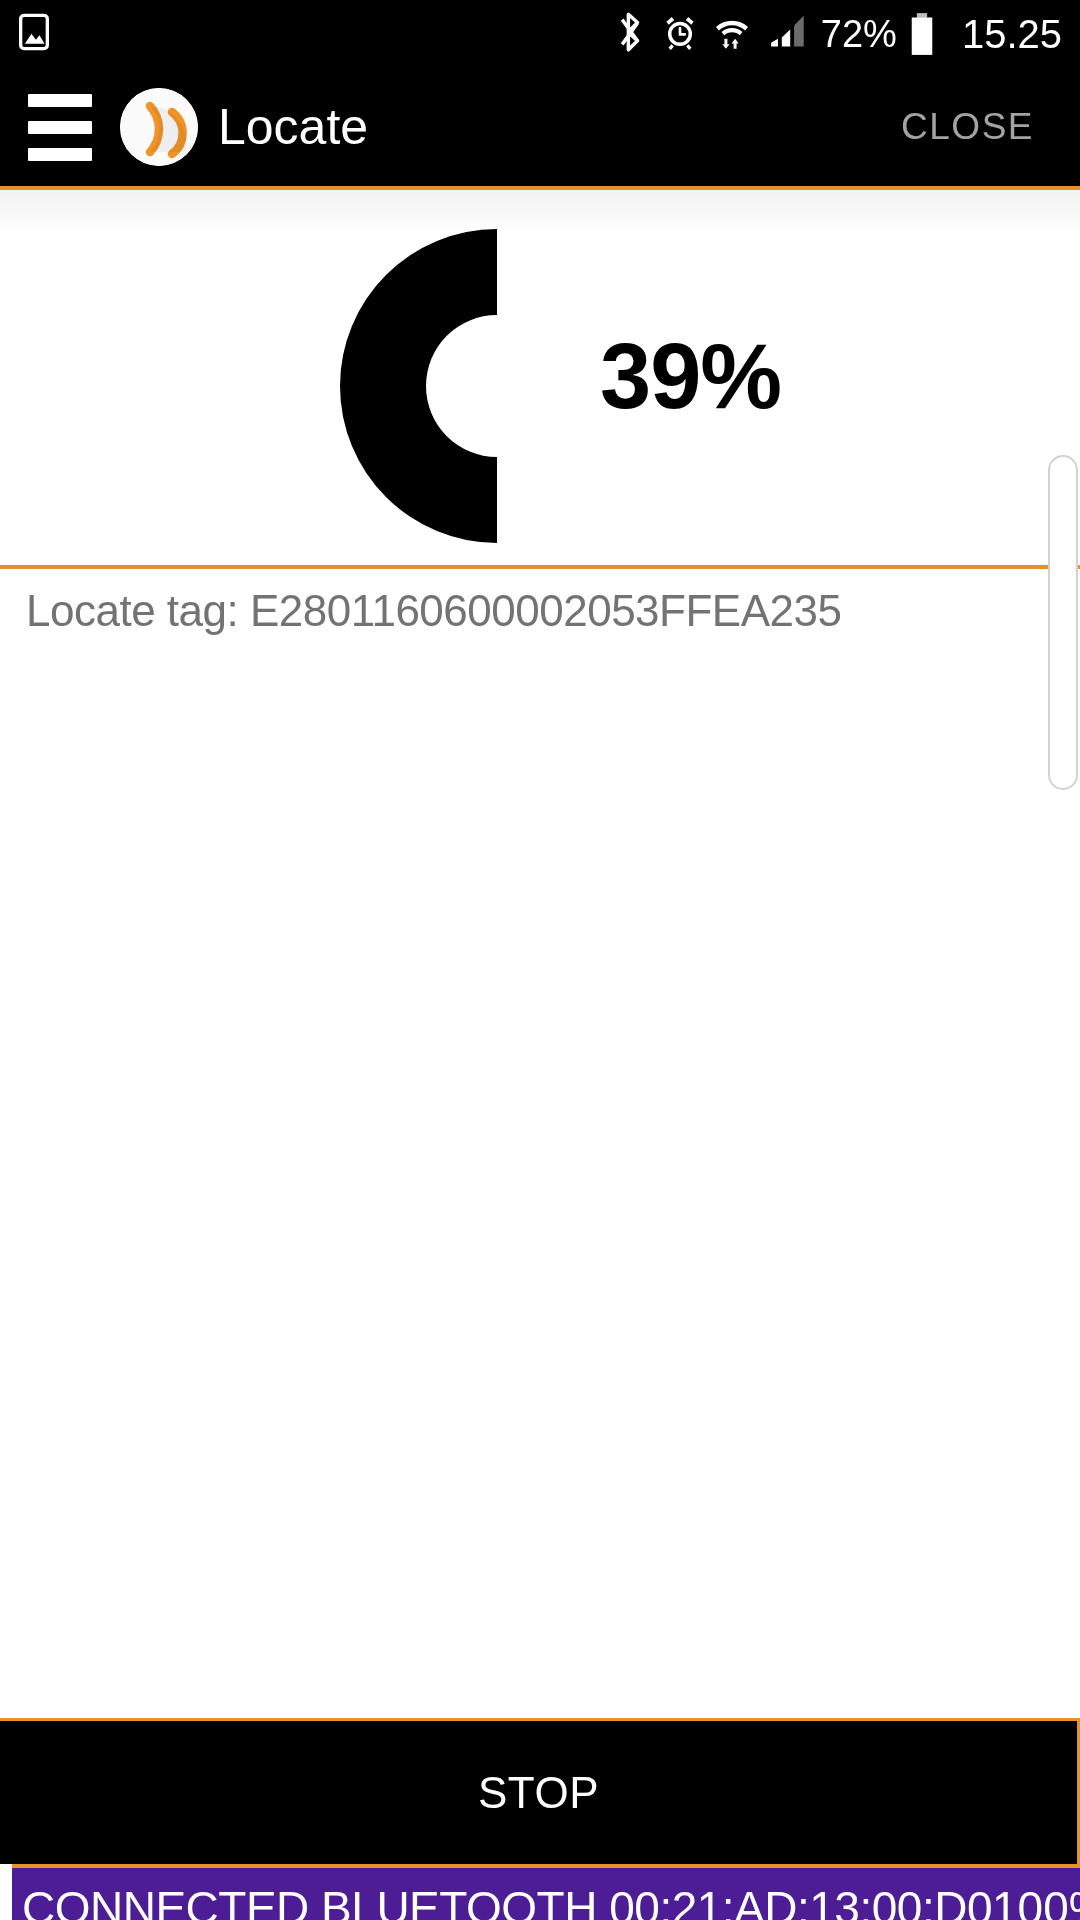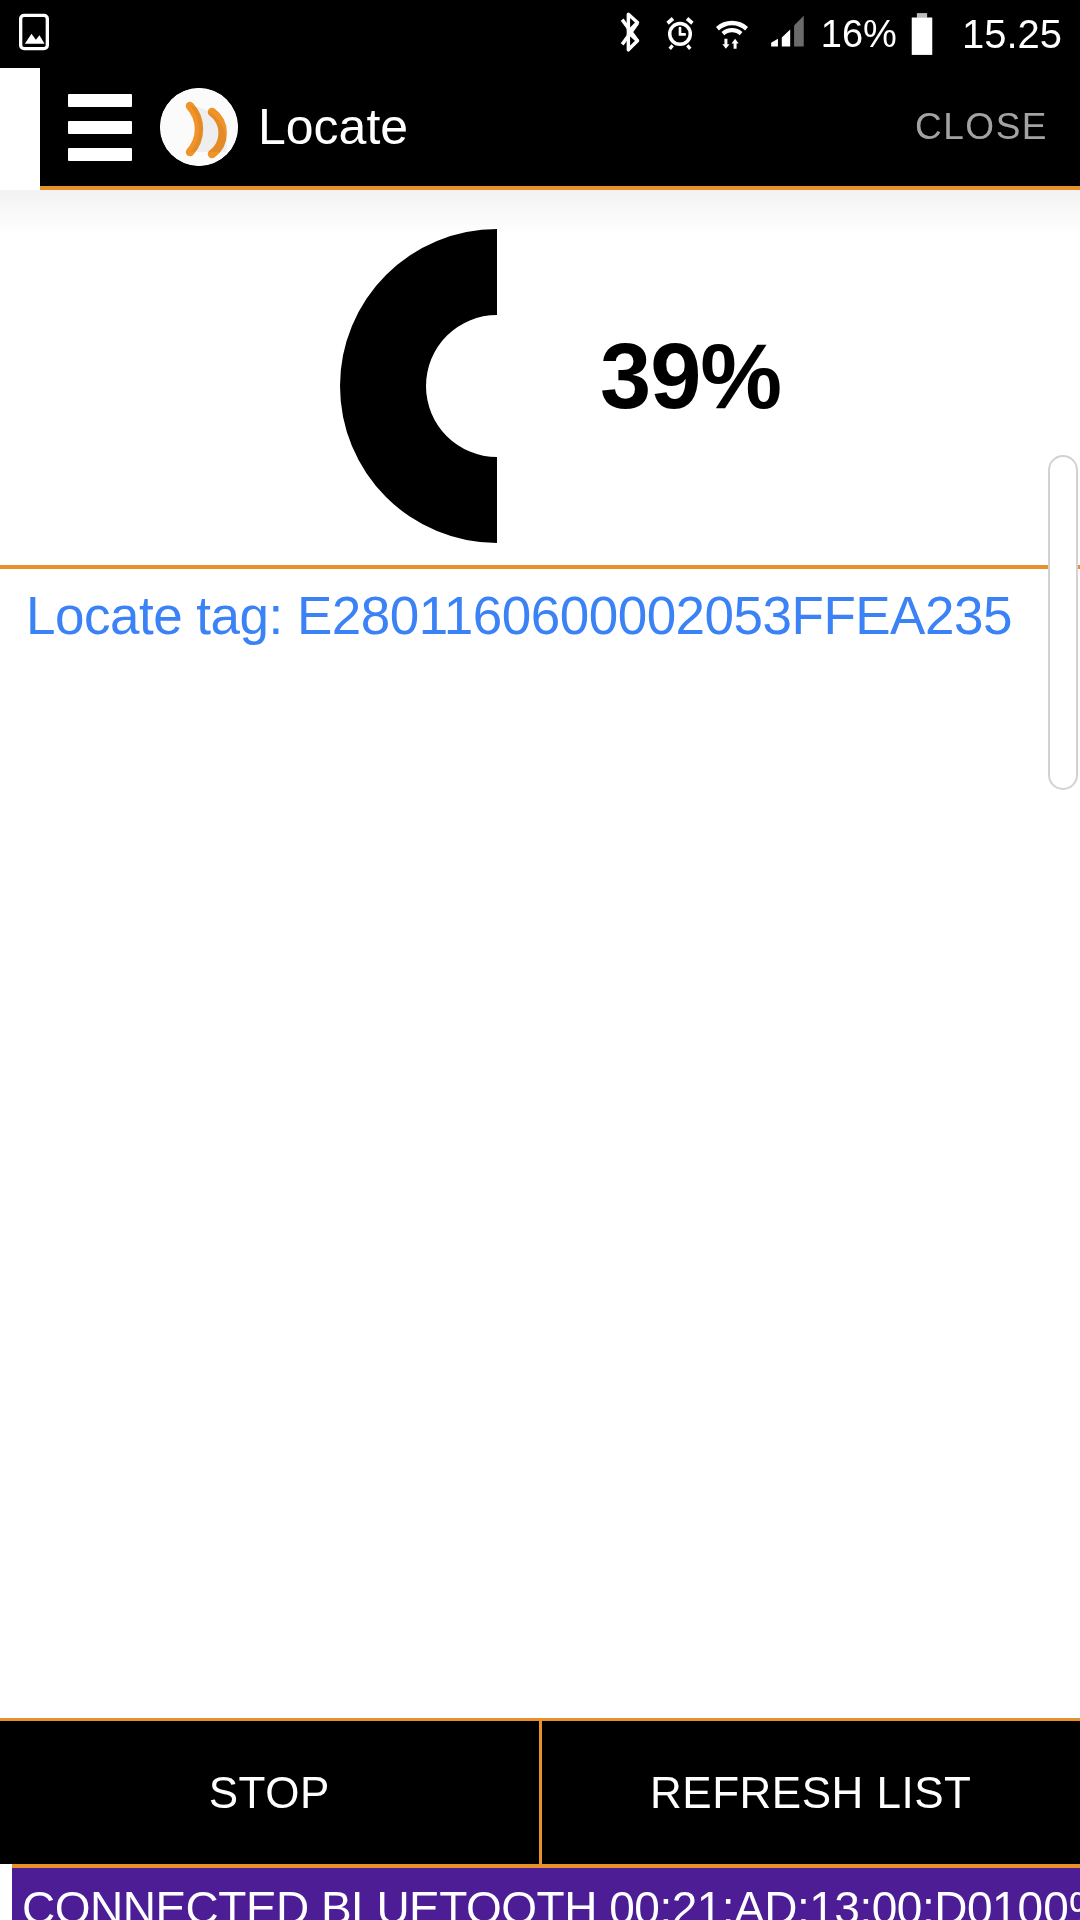--- a/index.html
+++ b/index.html
@@ -46,24 +46,23 @@
     margin-left: 11px;
   }
   .batt-wrap { display: flex; align-items: center; margin-left: -4px; }
 
   
   .appbar {
     height: 122px;
     background: #000000;
     display: flex;
     align-items: center;
-    padding: 0 26px 0 28px;
+    padding: 0 40px 0 28px;
     box-sizing: border-box;
     border-bottom: 4px solid #e8912a;
-    margin-left: 40px;
   }
   .hamburger {
     width: 64px;
     display: flex;
     flex-direction: column;
     justify-content: center;
     gap: 14px;
     cursor: pointer;
     margin-right: 28px;
   }
@@ -145,22 +144,22 @@
     letter-spacing: -1px;
   }
 
   
   .list-panel {
     position: relative;
     background: #ffffff;
     height: calc(100% - 379px);
   }
   .tag-row {
-    font-size: 53px;
-    color: #3b82f6;
+    font-size: 44px;
+    color: #737373;
     padding: 18px 0 18px 26px;
     white-space: nowrap;
     line-height: 1.08;
     letter-spacing: -0.5px;
   }
   .scroll-panel {
     position: absolute;
     right: 2px;
     top: -114px;
     width: 30px;
@@ -257,21 +256,21 @@
         <path d="M14.9 22.6l-1.9 0 0-3.4-1.3 0 2.25-2.9 2.25 2.9-1.3 0z" fill="#fff"></path>
       </svg>
     </span>
     <span class="sys-icon">
       <svg width="42" height="40" viewBox="0 0 26 24">
         <path d="M24 2v19h-6V8z" fill="#6b6b6b"></path>
         <path d="M15.6 10.5V21h-5.2v-5.6z" fill="#fff"></path>
         <path d="M8 16.2V21H3.8v-2.4z" fill="#fff"></path>
       </svg>
     </span>
-    <span class="sys-text">16%</span>
+    <span class="sys-text">72%</span>
     <span class="batt-wrap">
       <svg width="30" height="44" viewBox="0 0 16 24">
         <rect x="5.2" y="0.6" width="5.6" height="2.6" fill="#bdbdbd"></rect>
         <rect x="2.4" y="3" width="11.2" height="20.4" fill="#fff"></rect>
       </svg>
     </span>
     <span class="sys-clock">15.25</span>
   </div>
 </div>
 
@@ -314,21 +313,20 @@
       <span>E2801160600002053FFEA235</span>
     </div>
     <div class="scroll-panel"></div>
   </div>
 
 </div>
 
 <div class="action-bar">
   <div class="action-btn">STOP</div>
   <div class="action-sep"></div>
-  <div class="action-btn">REFRESH LIST</div>
 </div>
 
 <div class="conn-bar">
   <div class="conn-text">CONNECTED BLUETOOTH 00:21:AD:13:00:D0</div>
   <div class="conn-right">
     <span class="conn-batt">100%</span>
 
   </div>
 </div>
 

